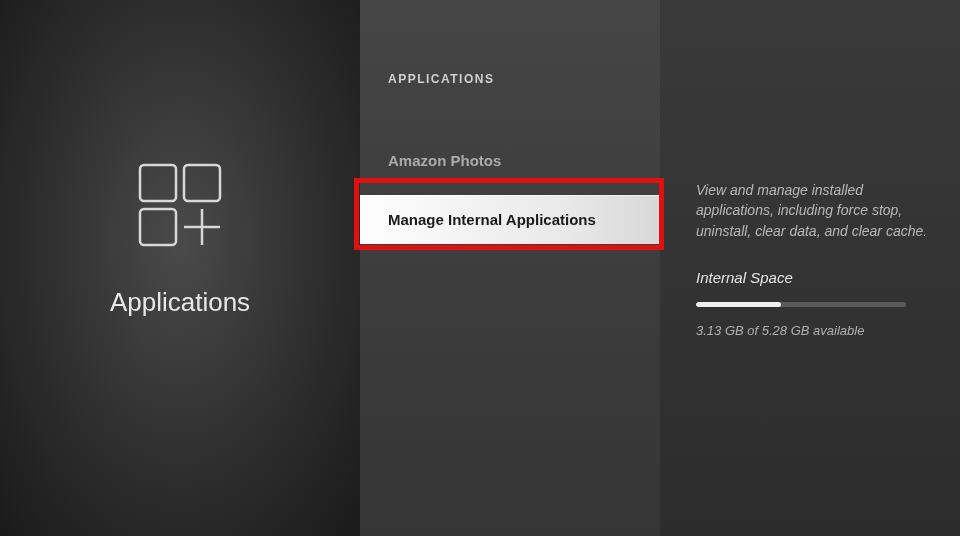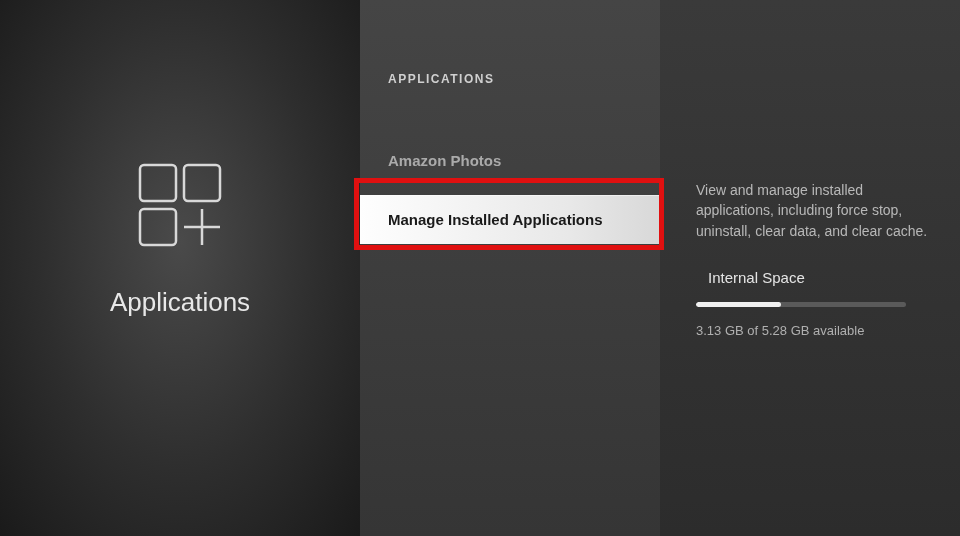--- a/index.html
+++ b/index.html
@@ -74,34 +74,34 @@
       top: 178px;
       left: -6px;
       width: 310px;
       height: 72px;
     }
     .right-panel {
       flex: 1;
       height: 100%;
       background: linear-gradient(to bottom, #3a3a3a 0%, #2c2c2c 100%);
       padding: 180px 20px 0 36px;
+      font-style: italic;
     }
     .description {
       color: #b8b8b8;
       font-size: 14px;
       line-height: 1.45;
       font-weight: 300;
       margin-bottom: 28px;
     }
     .storage-label {
       color: #e5e5e5;
       font-size: 15px;
       font-weight: 500;
       margin-bottom: 16px;
-      margin-left: 12px;
     }
     .progress-bar {
       width: 210px;
       height: 5px;
       background: #5a5a5a;
       border-radius: 3px;
       overflow: hidden;
       margin-bottom: 16px;
     }
     .progress-fill {
@@ -128,21 +128,21 @@
       <line x1="68" y1="50" x2="68" y2="86"></line>
       <line x1="50" y1="68" x2="86" y2="68"></line>
     </svg>
   </div>
   <div class="panel-title">Applications</div>
 </div>
 
 <div class="middle-panel">
   <div class="section-header">APPLICATIONS</div>
   <div class="menu-item">Amazon Photos</div>
-  <div class="menu-item selected">Manage Installed Applications</div>
+  <div class="menu-item selected">Manage Internal Applications</div>
   <div class="highlight-box"></div>
 </div>
 
 <div class="right-panel">
   <div class="description">View and manage installed applications, including force stop, uninstall, clear data, and clear cache.</div>
   <div class="storage-label">Internal Space</div>
   <div class="progress-bar">
     <div class="progress-fill"></div>
   </div>
   <div class="storage-text">3.13 GB of 5.28 GB available</div>

